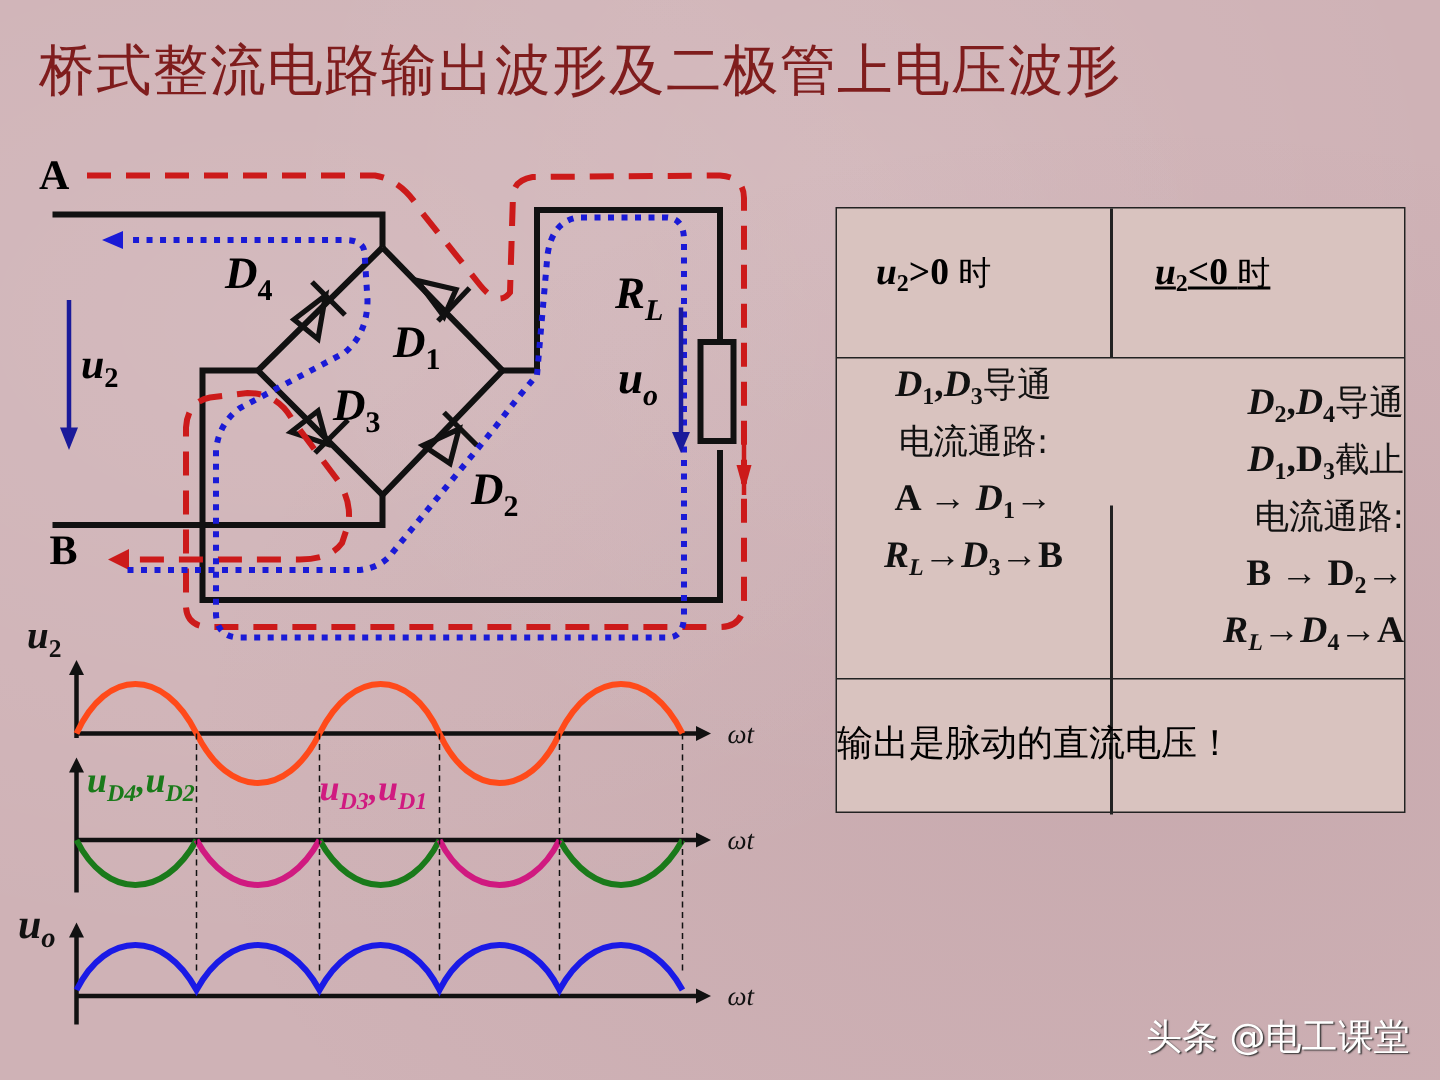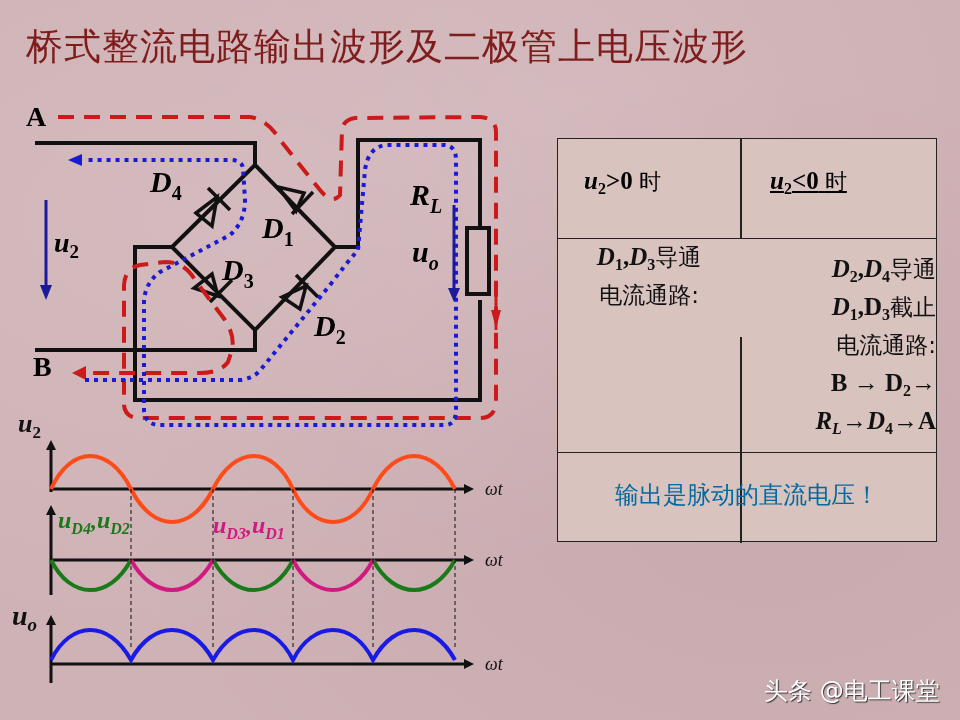--- a/index.html
+++ b/index.html
@@ -30,22 +30,22 @@
   .row3 { position:absolute; left:0; top:314px; width:100%; height:88px; }
   .vdiv1 { position:absolute; left:182px; top:0; width:1.5px; height:99px; background:#222; }
   .vdiv2 { position:absolute; left:182px; top:99px; width:1.5px; height:206px; background:#222; }
   .cell { position:absolute; font-size:25px; color:#111; font-weight:bold; text-align:center; line-height:38px; }
   .cond { position:absolute; top:28px; font-size:25px; font-weight:bold; }
   .cond .cn { font-family:"DejaVu Sans", sans-serif; font-weight:normal; font-size:22px; }
   i { font-style:italic; }
   sub { font-size:16px; vertical-align:-5px; line-height:0; }
   .cn { font-family:"DejaVu Sans", sans-serif; font-weight:normal; font-size:23px; }
   .note {
-    position:absolute; left:0; top:26px; width:100%; text-align:center;
-    font-family:"DejaVu Sans", sans-serif; font-size:24px; color:#0369a1;
+    position:absolute; left:0; top:26px; width:100%; 
+    font-family:"DejaVu Sans", sans-serif; font-size:24px; color:#000000;
   }
   .watermark {
     position:absolute; left:764px; top:675px;
     font-family:"DejaVu Sans", sans-serif; font-size:24px; color:#fff;
     text-shadow:1px 1px 1px #333;
   }
 </style>
 </head>
 <body>
 
@@ -155,20 +155,22 @@
   <div class="row1">
     <div class="cond" style="left:26px;"><i>u</i><sub>2</sub><span>&gt;0</span> <span class="cn">时</span></div>
     <div class="vdiv1"></div>
     <div class="cond" style="left:212px;text-decoration:underline;"><i>u</i><sub>2</sub><span>&lt;0</span> <span class="cn">时</span></div>
   </div>
   <div class="row2">
     <div class="vdiv2"></div>
     <div class="cell" style="left:0; width:182px; top:0;">
       <div><i>D</i><sub>1</sub><span>,</span><i>D</i><sub>3</sub><span class="cn">导通</span></div>
       <div class="cn">电流通路:</div>
+      <div><span>A</span> <span>→</span> <i>D</i><sub>1</sub><span>→</span></div>
+      <div><i>R</i><sub><i>L</i></sub><span>→</span><i>D</i><sub>3</sub><span>→B</span></div>
     </div>
     <div class="cell" style="left:184px; width:194px; top:12px;text-align:right;">
       <div><i>D</i><sub>2</sub><span>,</span><i>D</i><sub>4</sub><span class="cn">导通</span></div>
       <div><i>D</i><sub>1</sub><span>,</span><span>D</span><sub>3</sub><span class="cn">截止</span></div>
       <div class="cn">电流通路:</div>
       <div><span>B</span> <span>→</span> <span>D</span><sub>2</sub><span>→</span></div>
       <div><i>R</i><sub><i>L</i></sub><span>→</span><i>D</i><sub>4</sub><span>→A</span></div>
     </div>
   </div>
   <div class="row3">

